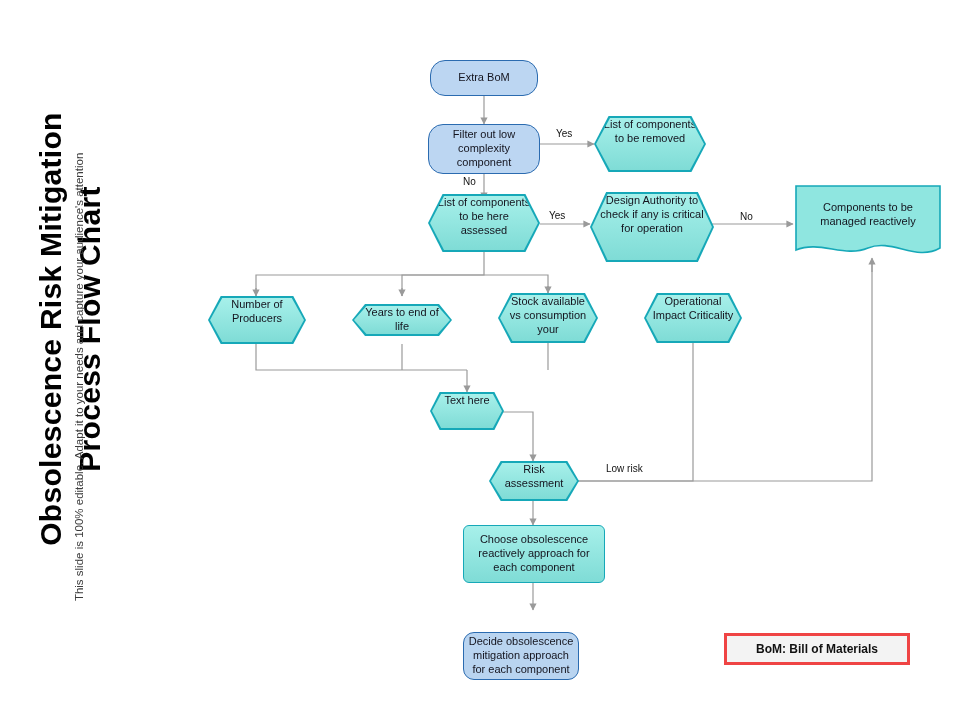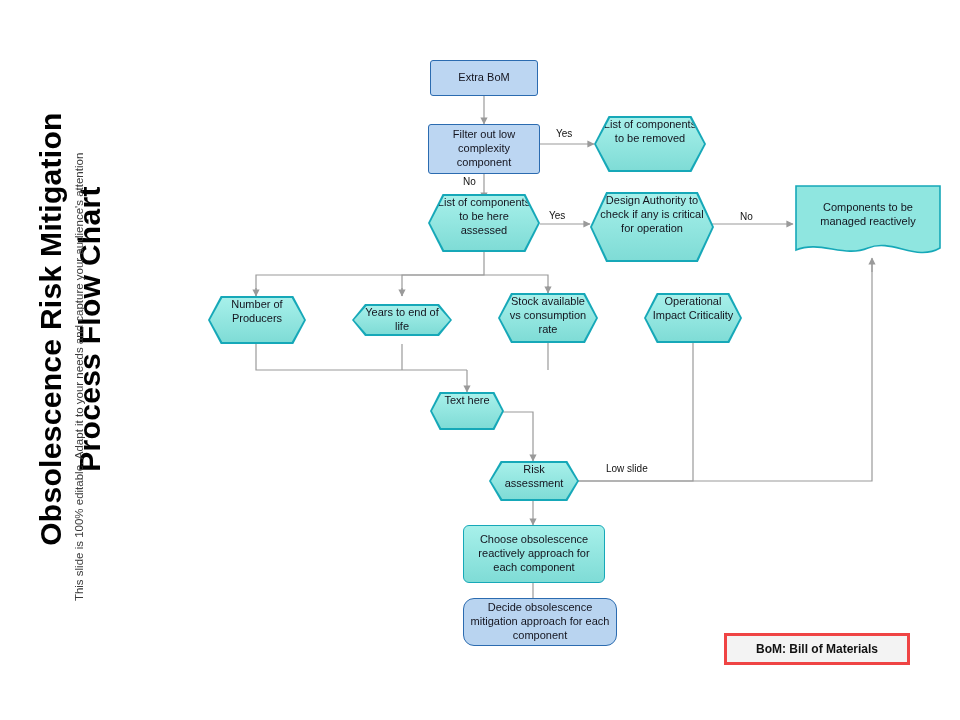--- a/index.html
+++ b/index.html
@@ -59,21 +59,21 @@
     color: #14141e;
     line-height: 1.25;
     padding: 2px 4px;
   }
   .node span { display: block; width: 100%; }
 
   
   .rrect-blue {
     background: #bcd6f2;
     border: 1.4px solid #2b6bb0;
-    border-radius: 3px;
+    border-radius: 15px;
   }
   .rrect-blue2 {
     background: #b9d4f0;
     border: 1.4px solid #2b6bb0;
     border-radius: 11px;
   }
   .hex-outer {
     position: absolute;
     background: #16a8b8;
     clip-path: polygon(13% 0%, 87% 0%, 100% 50%, 87% 100%, 13% 100%, 0% 50%);
@@ -243,21 +243,21 @@
   </div>
 
   <div class="hex-outer" style="left:352px; top:304px; width:100px; height:32px;">
     <div class="hex-inner teal">
       <span>Years to end of life</span>
     </div>
   </div>
 
   <div class="hex-outer" style="left:498px; top:293px; width:100px; height:50px;">
     <div class="hex-inner teal">
-      <span>Stock available vs consumption rate</span>
+      <span>Stock available vs consumption your</span>
     </div>
   </div>
 
   <div class="hex-outer" style="left:644px; top:293px; width:98px; height:50px;">
     <div class="hex-inner teal">
       <span>Operational Impact Criticality</span>
     </div>
   </div>
 
   <div class="hex-outer" style="left:430px; top:392px; width:74px; height:38px;">
@@ -269,27 +269,27 @@
   <div class="hex-outer" style="left:489px; top:461px; width:90px; height:40px;">
     <div class="hex-inner teal">
       <span>Risk assessment</span>
     </div>
   </div>
 
   <div class="node" style="left:463px; top:525px; width:142px; height:58px; background:linear-gradient(180deg,#a7f0ea 0%, #7fdcd6 100%); border:1.5px solid #16a8b8; border-radius:6px;">
     <span>Choose obsolescence reactively approach for each component</span>
   </div>
 
-  <div class="node rrect-blue2" style="left:463px; top:598px; width:154px; height:48px;">
+  <div class="node rrect-blue2" style="left:463px; top:632px; width:116px; height:48px;">
     <span>Decide obsolescence mitigation approach for each component</span>
   </div>
 
   <div class="edge-label" style="left:556px; top:128px;">Yes</div>
   <div class="edge-label" style="left:463px; top:176px;">No</div>
   <div class="edge-label" style="left:549px; top:210px;">Yes</div>
   <div class="edge-label" style="left:740px; top:211px;">No</div>
-  <div class="edge-label" style="left:606px; top:463px;">Low slide</div>
+  <div class="edge-label" style="left:606px; top:463px;">Low risk</div>
 
   <div class="legend" style="left:724px; top:633px; width:180px; height:26px;">
     <span>BoM: Bill of Materials</span>
   </div>
 
 </div>
 
 </body></html>

